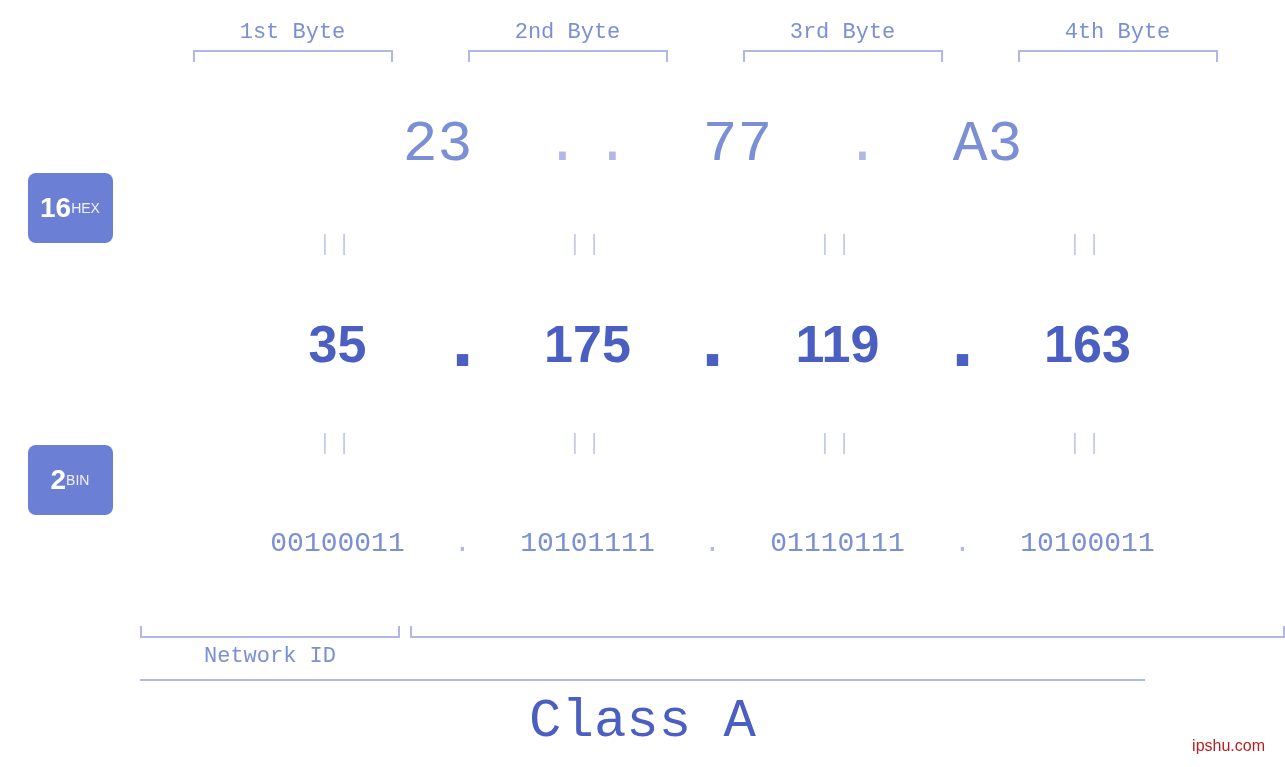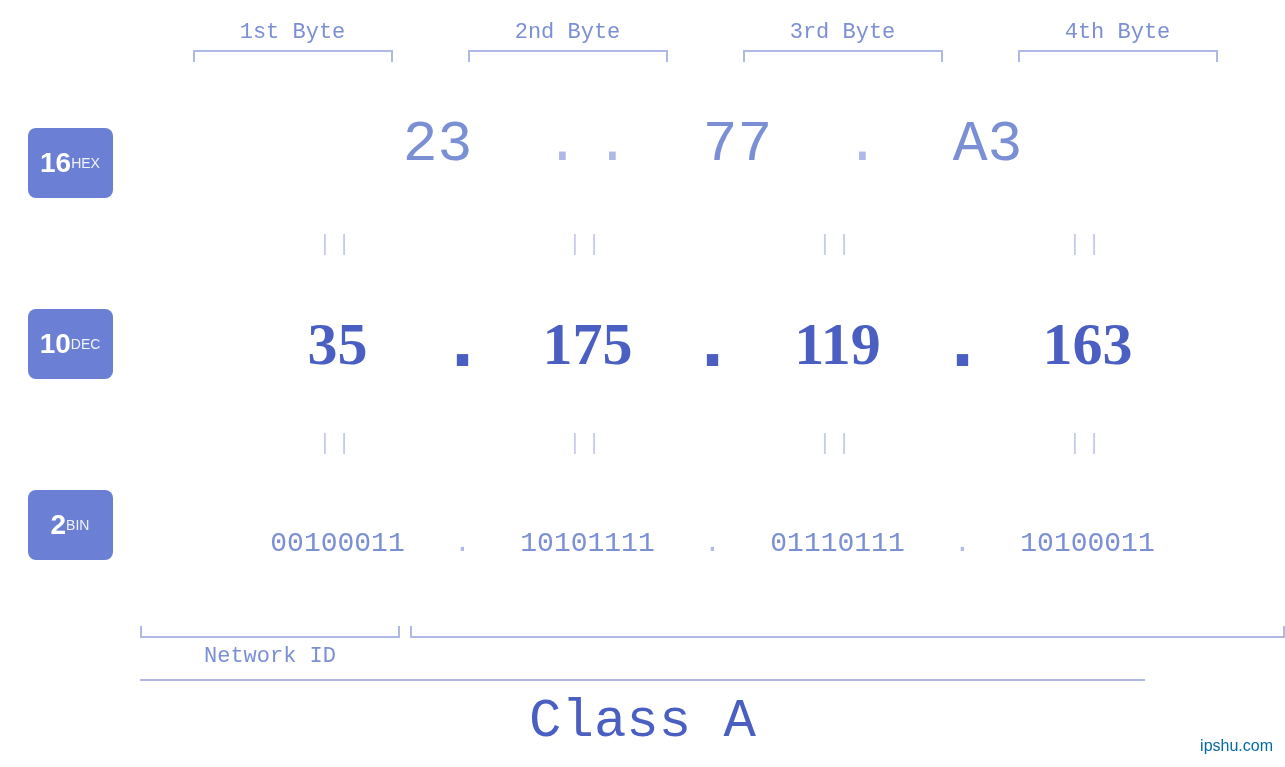--- a/index.html
+++ b/index.html
@@ -134,23 +134,23 @@
     }
 
     .hex-dot {
       color: #b0b8e8;
       font-size: 58px;
     }
 
     
     .dec-value {
       color: #4a5fc1;
-      font-size: 60px;
+      font-size: 52px;
       font-weight: bold;
-      font-family: Liberation Serif, serif;
+      font-family: Liberation Sans, sans-serif;
     }
 
     .dec-dot {
       color: #4a5fc1;
       font-size: 80px;
       font-weight: bold;
     }
 
     
     .bin-value {
@@ -257,22 +257,22 @@
     .class-label {
       color: #4a5fc1;
       font-size: 54px;
       font-family: 'Courier New', Courier, monospace;
     }
 
     
     .watermark {
       position: absolute;
       bottom: 12px;
-      right: 12px;
-      color: #0369a1;
+      right: 20px;
+      color: #b91c1c;
       font-size: 16px;
       font-family: Arial, sans-serif;
     }
   </style>
 </head>
 <body>
 
 <div class="container">
 
   <div class="byte-headers">
@@ -288,24 +288,20 @@
     <div class="bracket-top"></div>
     <div class="bracket-top"></div>
   </div>
 
   <div class="main-area">
 
     <div class="badges-col">
       <div class="badge">
         <span class="badge-number">16</span>
         <span class="badge-label">HEX</span>
-      </div>
-      <div class="badge">
-        <span class="badge-number">10</span>
-        <span class="badge-label">DEC</span>
       </div>
       <div class="badge">
         <span class="badge-number">2</span>
         <span class="badge-label">BIN</span>
       </div>
     </div>
 
     <div class="values-area">
 
       <div class="values-row">

